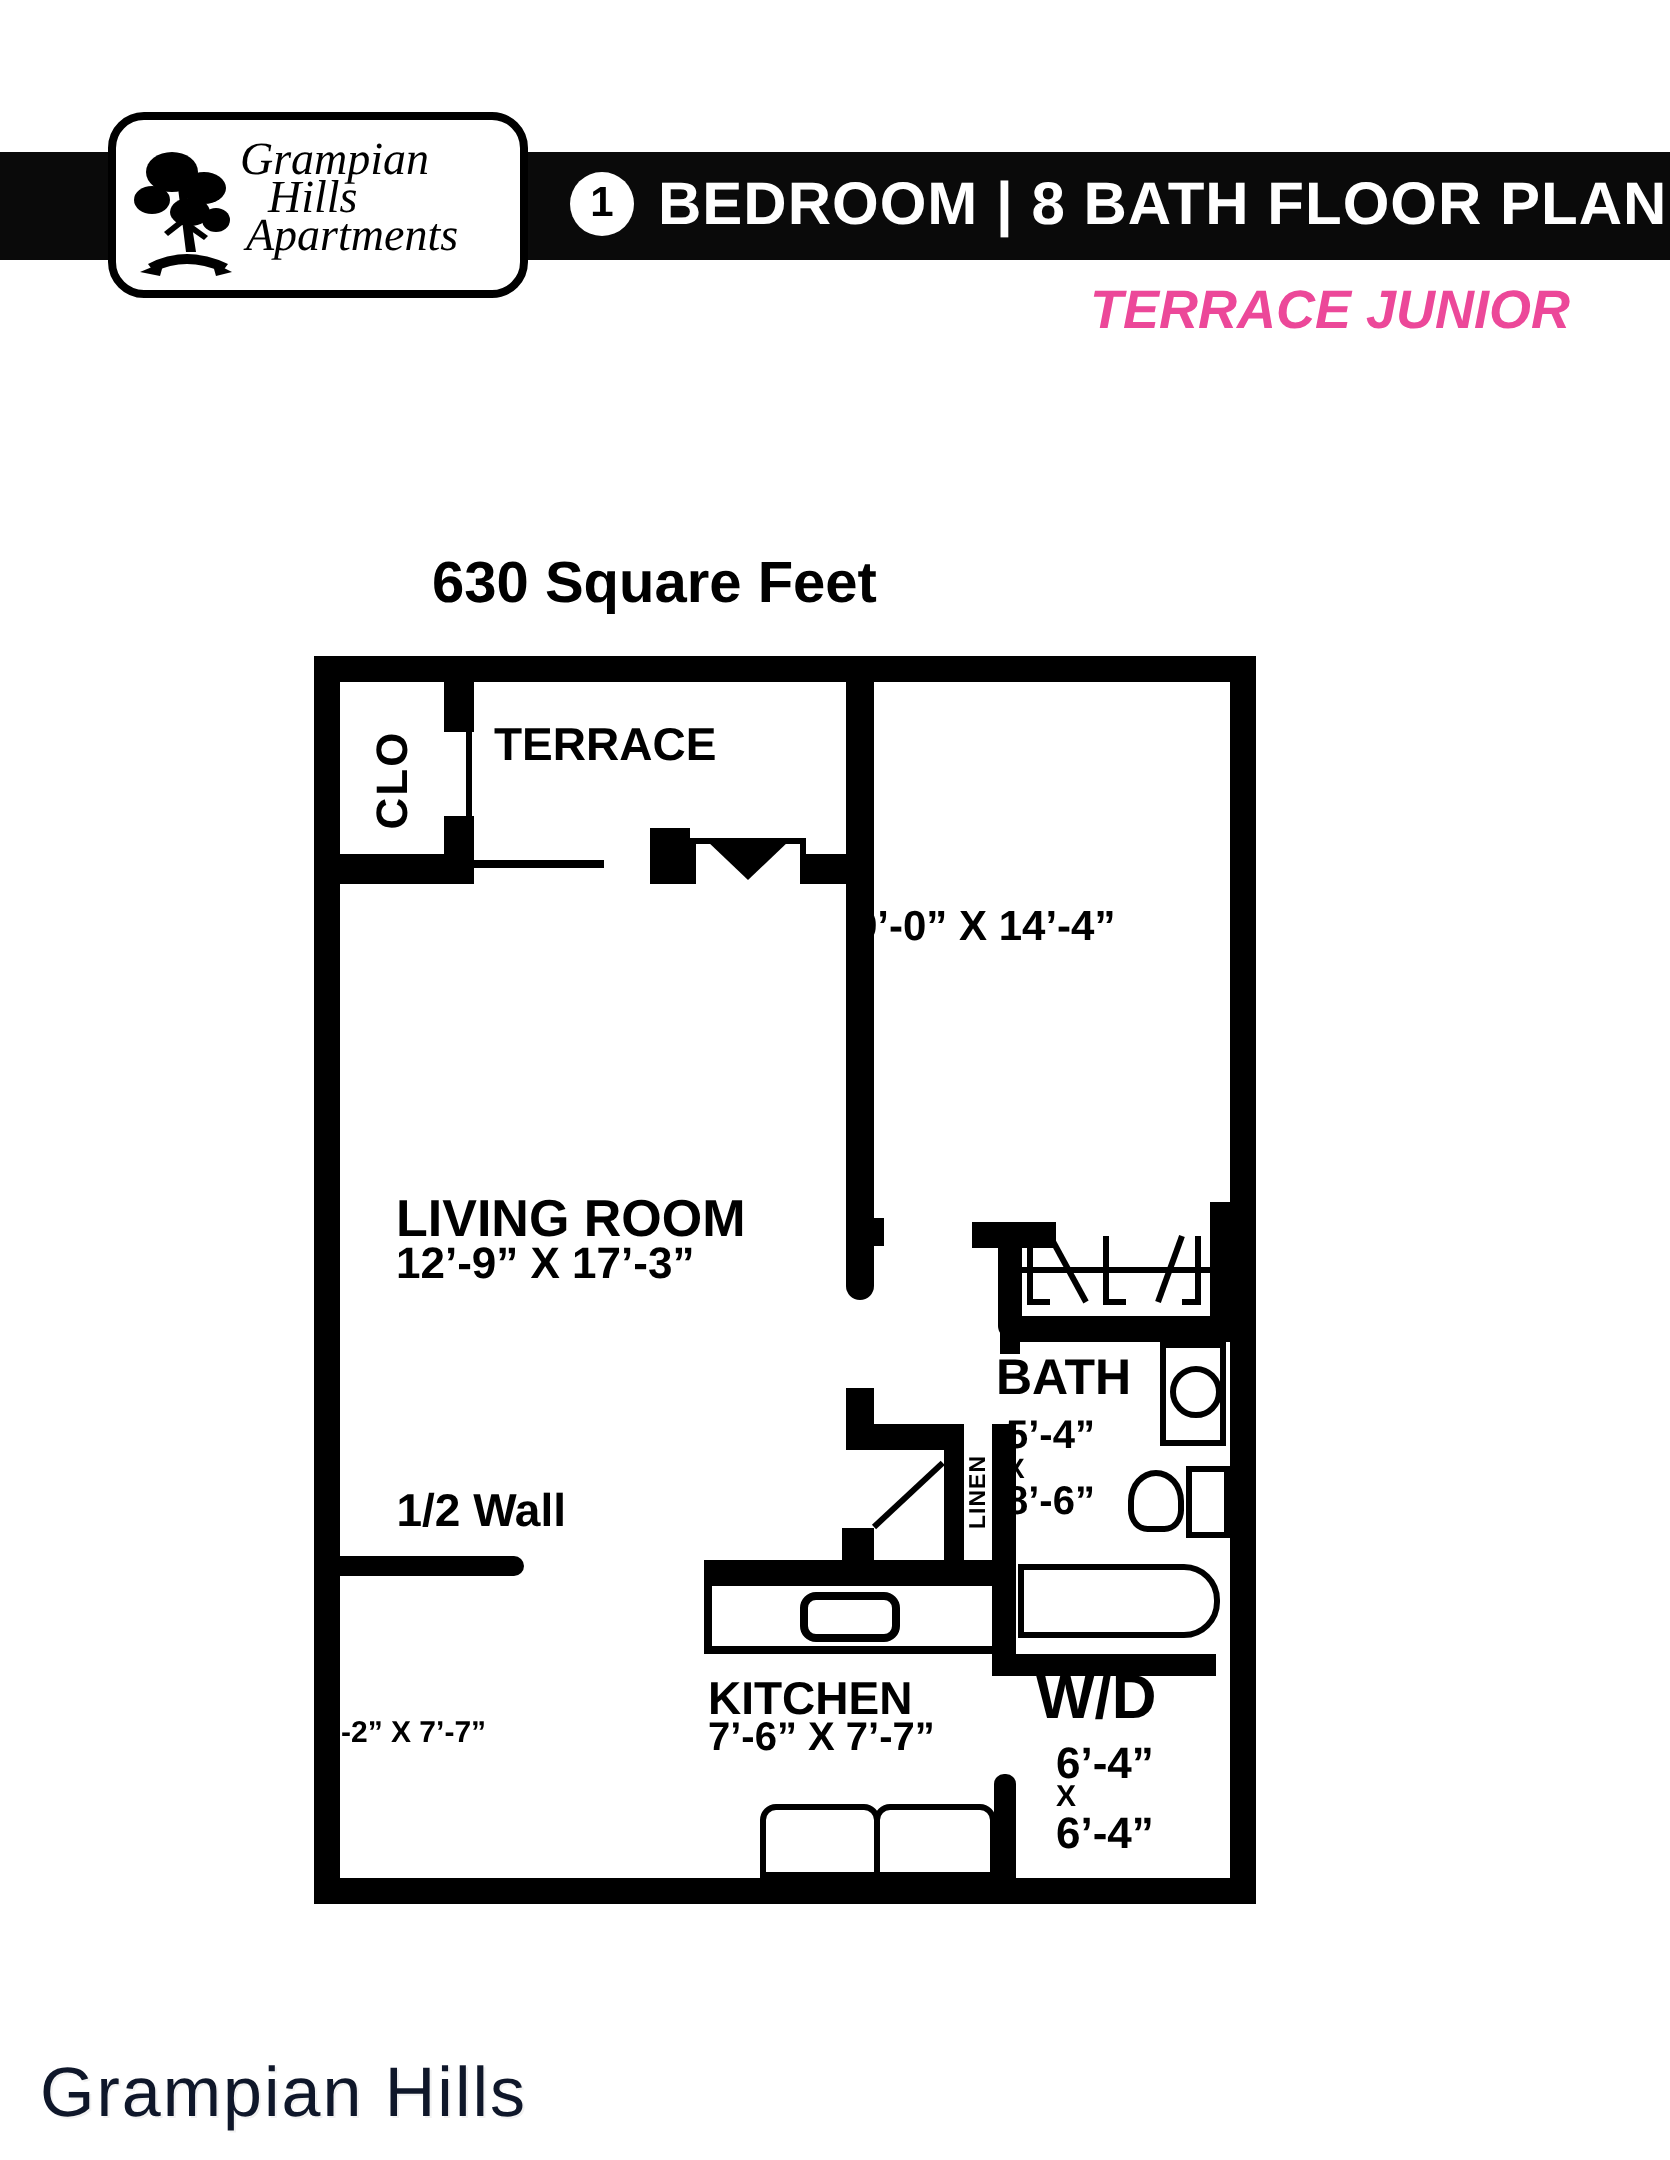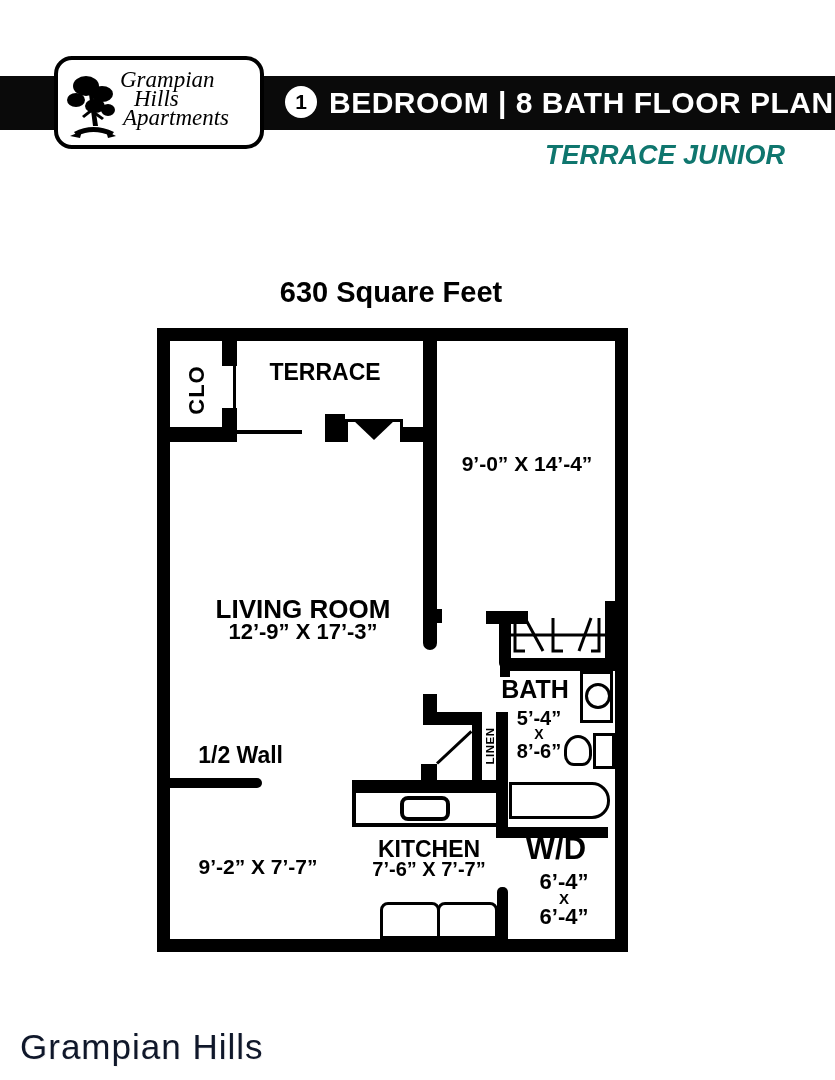--- a/index.html
+++ b/index.html
@@ -4,37 +4,37 @@
 <style>
   html,body{margin:0;padding:0}
   body{
     width:835px;height:1080px;position:relative;background:#fff;
     font-family:"Liberation Sans","DejaVu Sans",sans-serif;overflow:hidden;
     -webkit-font-smoothing:antialiased;
   }
   .abs{position:absolute;box-sizing:border-box}
   .w{position:absolute;background:#000;box-sizing:border-box}
   .fx{position:absolute;background:#fff;border:3px solid #000;box-sizing:border-box}
-  .lbl{position:absolute;font-weight:bold;color:#000;text-align:center;line-height:1;box-sizing:border-box;white-space:nowrap}
+  .lbl{position:absolute;font-weight:bold;color:#000;line-height:1;box-sizing:border-box;white-space:nowrap}
   .vbox{position:absolute;display:flex;align-items:center;justify-content:center;box-sizing:border-box}
   .vtext{transform:rotate(-90deg);font-weight:bold;white-space:nowrap}
 
   
   .topbar{position:absolute;left:0;top:76px;width:835px;height:54px;background:#0a0a0a}
   .logo-box{position:absolute;left:54px;top:56px;width:210px;height:93px;background:#fff;
     border:4px solid #000;border-radius:18px;z-index:5;box-sizing:border-box}
   .logo-text{position:absolute;left:62px;top:10px;font-family:"Liberation Serif","DejaVu Serif",serif;
     font-style:italic;font-size:23px;line-height:19px;color:#000}
   .logo-text .l2{margin-left:14px}
   .logo-text .l3{margin-left:3px}
   .badge{position:absolute;left:285px;top:86px;width:32px;height:32px;border-radius:50%;
     background:#fff;color:#000;font-weight:bold;font-size:21px;text-align:center;line-height:32px;z-index:6}
   .bar-title{position:absolute;left:329px;top:76px;height:54px;line-height:54px;color:#fff;
     font-size:30px;font-weight:600;letter-spacing:.5px;z-index:6;white-space:nowrap}
-  .subtitle{position:absolute;right:50px;top:140px;font-size:27px;font-weight:bold;font-style:italic;color:#0f766e}
+  .subtitle{position:absolute;right:50px;top:140px;font-size:27px;font-weight:bold;font-style:italic;color:#ec4899}
 
   
   .frame{position:absolute;left:157px;top:328px;width:471px;height:624px;border:13px solid #000;box-sizing:border-box}
 
   .swing{position:absolute;background:#000;height:3px;transform-origin:0 50%}
   .tri{position:absolute;width:0;height:0;border-left:21px solid transparent;border-right:21px solid transparent;border-top:20px solid #000}
 
   .watermark{position:absolute;left:20px;top:1027px;font-size:35px;color:#0f172a;
     letter-spacing:1px;text-shadow:1px 1px 0 #f2f2f2}
 </style>
@@ -156,21 +156,21 @@
   <div style="font-size:20px;line-height:20px">8’-6”</div>
 </div>
 
 <div class="vbox" style="left:479px;top:716px;width:20px;height:60px">
   <span class="vtext" style="font-size:11.5px;letter-spacing:.5px">LINEN</span>
 </div>
 
 <div class="lbl" style="left:173px;top:744px;width:110px;font-size:23px;text-align:right">1/2 Wall</div>
 
 <div class="lbl" style="left:158px;top:856px;width:200px">
-  <div style="font-size:21px;line-height:21px">9’-2” X 7’-7”</div>
+  <div style="font-size:15px;line-height:21px">9’-2” X 7’-7”</div>
 </div>
 
 <div class="lbl" style="left:354px;top:839px;width:150px">
   <div style="font-size:23px;line-height:21px">KITCHEN</div>
   <div style="font-size:20px;line-height:19px">7’-6” X 7’-7”</div>
 </div>
 
 <div class="lbl" style="left:518px;top:833px;width:76px;font-size:31px">W/D</div>
 <div class="lbl" style="left:528px;top:871px;width:72px">
   <div style="font-size:22px;line-height:21px">6’-4”</div>

